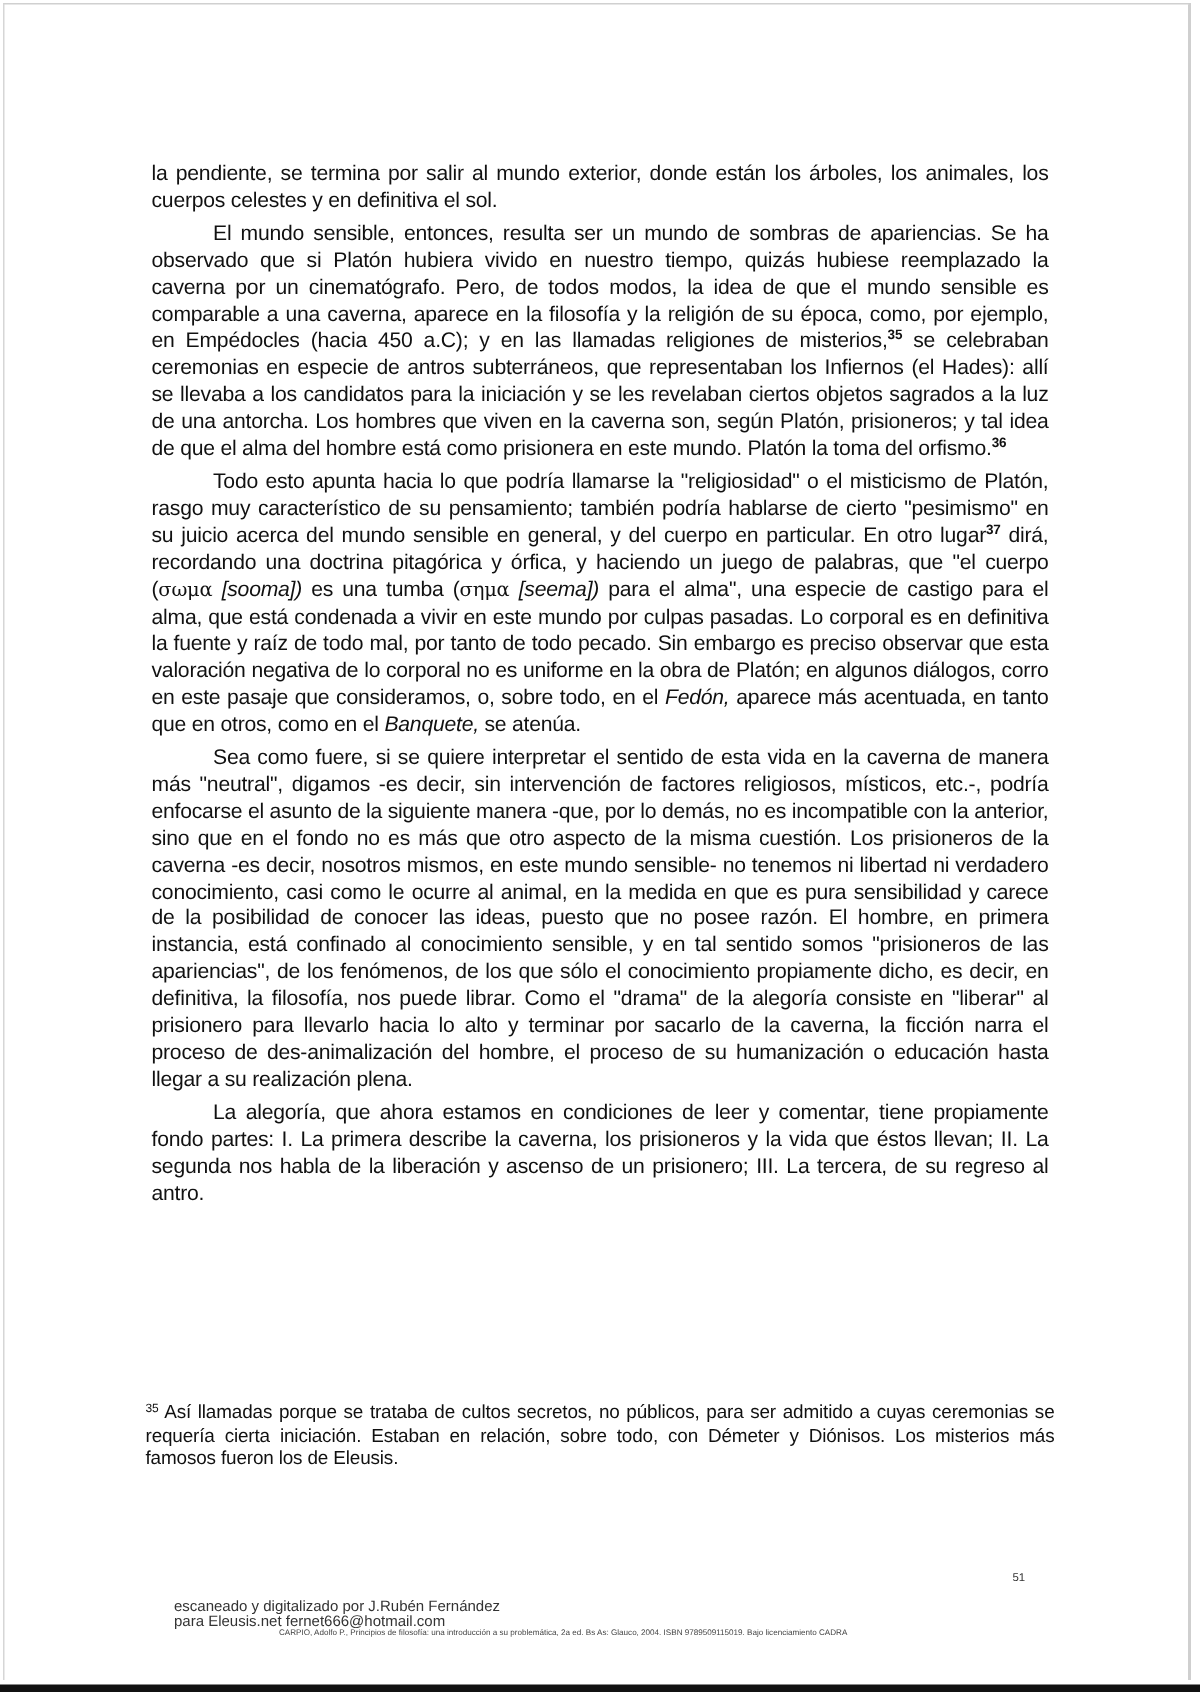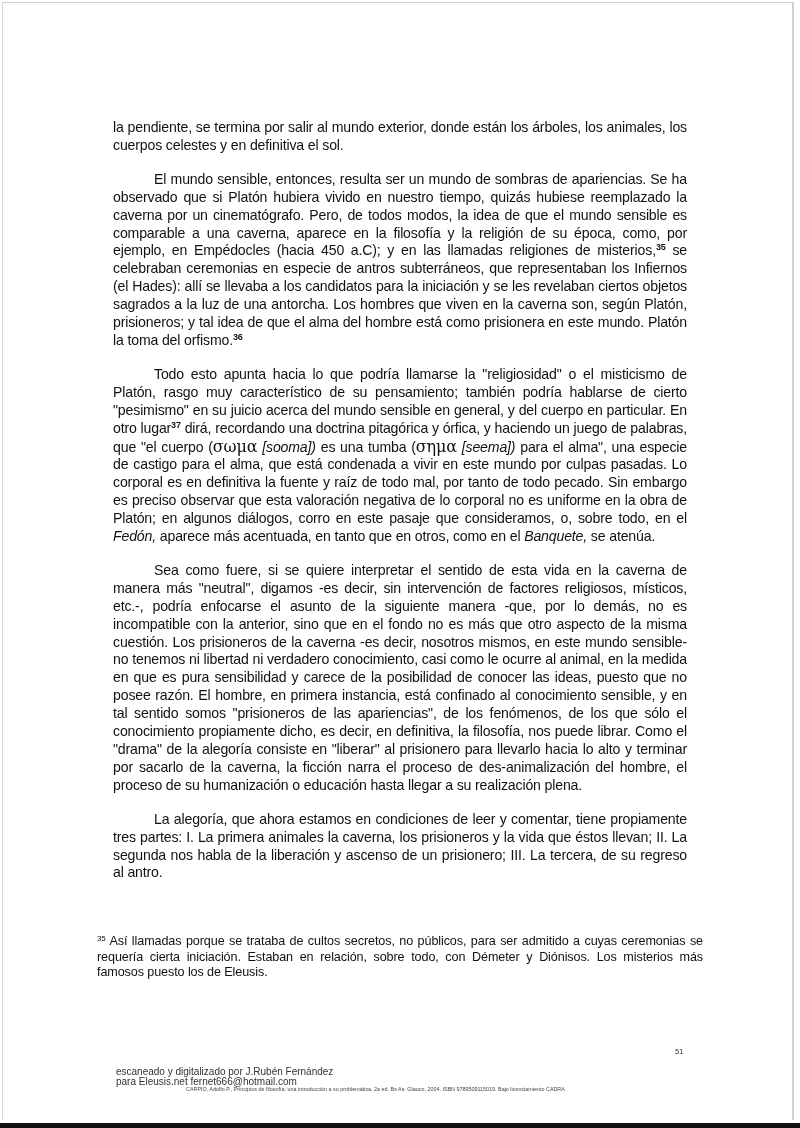--- a/index.html
+++ b/index.html
@@ -8,24 +8,24 @@
     position: absolute; left: 2px; top: 2px; width: 792px; height: 1118px;
     border-top: 1px solid #d0d0d0; border-left: 1px solid #d6d6d6; border-right: 2px solid #cfcfcf;
     background: #ffffff; box-sizing: border-box;
   }
   .bottom-strip { position: absolute; left: 0; bottom: 0; width: 800px; height: 5px; background: #111; }
   .body-text {
     position: absolute; left: 97px; top: 103px; width: 606px;
     font-family: "Liberation Sans", sans-serif; font-size: 14.1px; line-height: 17.9px;
     color: #111; text-align: justify; letter-spacing: -0.15px;
   }
-  .body-text p { margin: 16px; }
+  .body-text p { margin: 4px; }
   .body-text p.indent { text-indent: 41px; }
   sup { font-size: 9px; line-height: 0; font-weight: bold; vertical-align: 5px; }
-  .greek { font-family: "DejaVu Serif", serif; font-size: 16px; }
+  .greek { font-family: "DejaVu Serif", serif; font-size: 13px; }
   .footnotes {
     position: absolute; left: 97px; top: 934px; width: 606px;
     font-family: "Liberation Sans", sans-serif; font-size: 12.6px; line-height: 15.6px;
     color: #111; text-align: justify; letter-spacing: -0.1px;
   }
   .footnotes p { margin: 0; }
   .footnotes sup { font-weight: normal; font-size: 8px; vertical-align: 4px; }
   .scan-credit {
     position: absolute; left: 116px; top: 1047px;
     font-family: "Liberation Sans", sans-serif; font-size: 10px; line-height: 9.5px; color: #333; margin-top: 20px;
@@ -43,25 +43,25 @@
 <body>
 
 <div class="page">
 </div>
 
 <div class="body-text">
   <p>la pendiente, se termina por salir al mundo exterior, donde están los árboles, los animales, los cuerpos celestes y en definitiva el sol.</p>
   <p class="indent"><span>El mundo sensible, entonces, resulta ser un mundo de sombras de apariencias. Se ha observado que si Platón hubiera vivido en nuestro tiempo, quizás hubiese reemplazado la caverna por un cinematógrafo. Pero, de todos modos, la idea de que el mundo sensible es comparable a una caverna, aparece en la filosofía y la religión de su época, como, por ejemplo, en Empédocles (hacia 450 a.C); y en las llamadas religiones de misterios,</span><sup>35</sup><span> se celebraban ceremonias en especie de antros subterráneos, que representaban los Infiernos (el Hades): allí se llevaba a los candidatos para la iniciación y se les revelaban ciertos objetos sagrados a la luz de una antorcha. Los hombres que viven en la caverna son, según Platón, prisioneros; y tal idea de que el alma del hombre está como prisionera en este mundo. Platón la toma del orfismo.</span><sup>36</sup></p>
   <p class="indent"><span>Todo esto apunta hacia lo que podría llamarse la "religiosidad" o el misticismo de Platón, rasgo muy característico de su pensamiento; también podría hablarse de cierto "pesimismo" en su juicio acerca del mundo sensible en general, y del cuerpo en particular. En otro lugar</span><sup>37</sup><span> dirá, recordando una doctrina pitagórica y órfica, y haciendo un juego de palabras, que "el cuerpo (</span><span class="greek">σωμα</span><i> [sooma])</i><span> es una tumba (</span><span class="greek">σημα</span><i> [seema])</i><span> para el alma", una especie de castigo para el alma, que está condenada a vivir en este mundo por culpas pasadas. Lo corporal es en definitiva la fuente y raíz de todo mal, por tanto de todo pecado. Sin embargo es preciso observar que esta valoración negativa de lo corporal no es uniforme en la obra de Platón; en algunos diálogos, corro en este pasaje que consideramos, o, sobre todo, en el </span><i>Fedón,</i><span> aparece más acentuada, en tanto que en otros, como en el </span><i>Banquete,</i><span> se atenúa.</span></p>
   <p class="indent">Sea como fuere, si se quiere interpretar el sentido de esta vida en la caverna de manera más "neutral", digamos -es decir, sin intervención de factores religiosos, místicos, etc.-, podría enfocarse el asunto de la siguiente manera -que, por lo demás, no es incompatible con la anterior, sino que en el fondo no es más que otro aspecto de la misma cuestión. Los prisioneros de la caverna -es decir, nosotros mismos, en este mundo sensible- no tenemos ni libertad ni verdadero conocimiento, casi como le ocurre al animal, en la medida en que es pura sensibilidad y carece de la posibilidad de conocer las ideas, puesto que no posee razón. El hombre, en primera instancia, está confinado al conocimiento sensible, y en tal sentido somos "prisioneros de las apariencias", de los fenómenos, de los que sólo el conocimiento propiamente dicho, es decir, en definitiva, la filosofía, nos puede librar. Como el "drama" de la alegoría consiste en "liberar" al prisionero para llevarlo hacia lo alto y terminar por sacarlo de la caverna, la ficción narra el proceso de des-animalización del hombre, el proceso de su humanización o educación hasta llegar a su realización plena.</p>
-  <p class="indent">La alegoría, que ahora estamos en condiciones de leer y comentar, tiene propiamente tres partes: I. La primera animales la caverna, los prisioneros y la vida que éstos llevan; II. La segunda nos habla de la liberación y ascenso de un prisionero; III. La tercera, de su regreso al antro.</p>
+  <p class="indent">La alegoría, que ahora estamos en condiciones de leer y comentar, tiene propiamente fondo partes: I. La primera describe la caverna, los prisioneros y la vida que éstos llevan; II. La segunda nos habla de la liberación y ascenso de un prisionero; III. La tercera, de su regreso al antro.</p>
 </div>
 
 <div class="footnotes">
-  <p><sup>35</sup><span> Así llamadas porque se trataba de cultos secretos, no públicos, para ser admitido a cuyas ceremonias se requería cierta iniciación. Estaban en relación, sobre todo, con Démeter y Diónisos. Los misterios más famosos puesto los de Eleusis.</span></p>
+  <p><sup>35</sup><span> Así llamadas porque se trataba de cultos secretos, no públicos, para ser admitido a cuyas ceremonias se requería cierta iniciación. Estaban en relación, sobre todo, con Démeter y Diónisos. Los misterios más famosos fueron los de Eleusis.</span></p>
 </div>
 
 <div class="scan-credit">
   <div>escaneado y digitalizado por J.Rubén Fernández</div>
   <div>para Eleusis.net  fernet666@hotmail.com</div>
 </div>
 <div class="page-number">51</div>
 <div class="citation">CARPIO, Adolfo P., Principios de filosofía: una introducción a su problemática, 2a ed. Bs As: Glauco, 2004. ISBN 9789509115019. Bajo licenciamiento CADRA</div>
 
 <div class="bottom-strip"></div>

